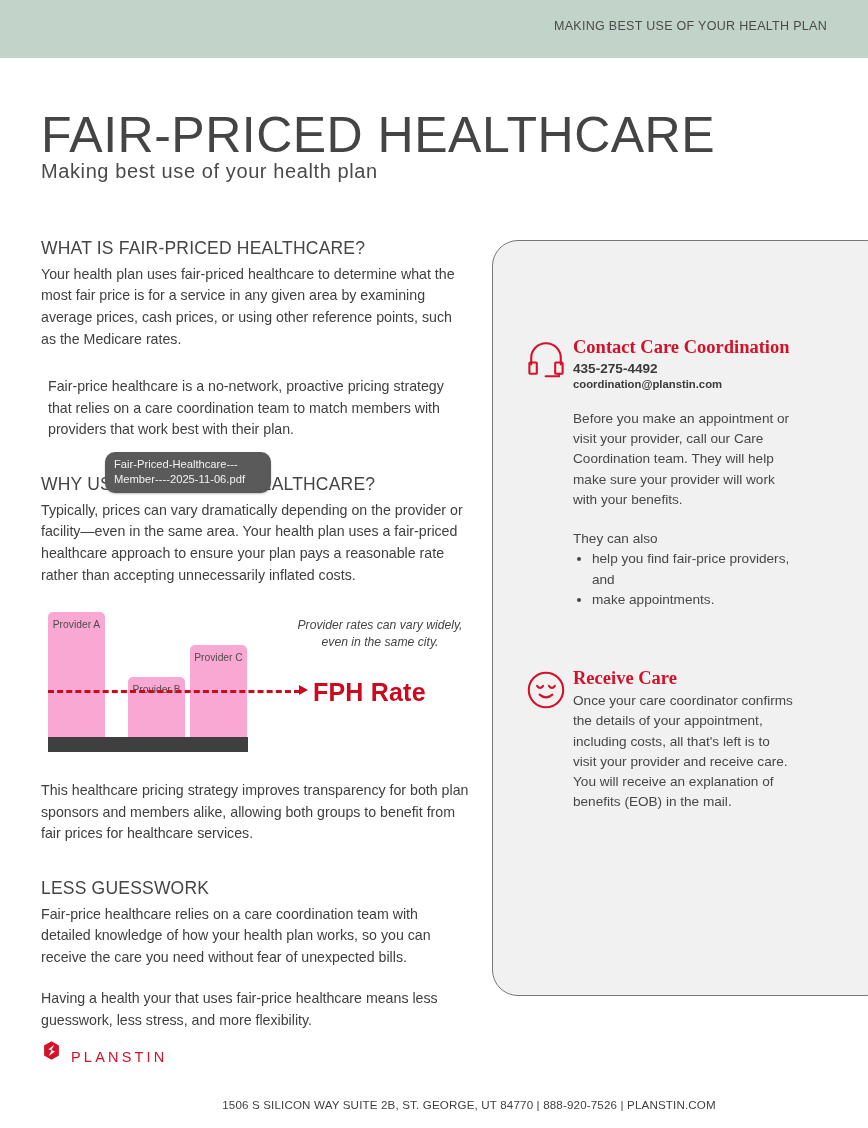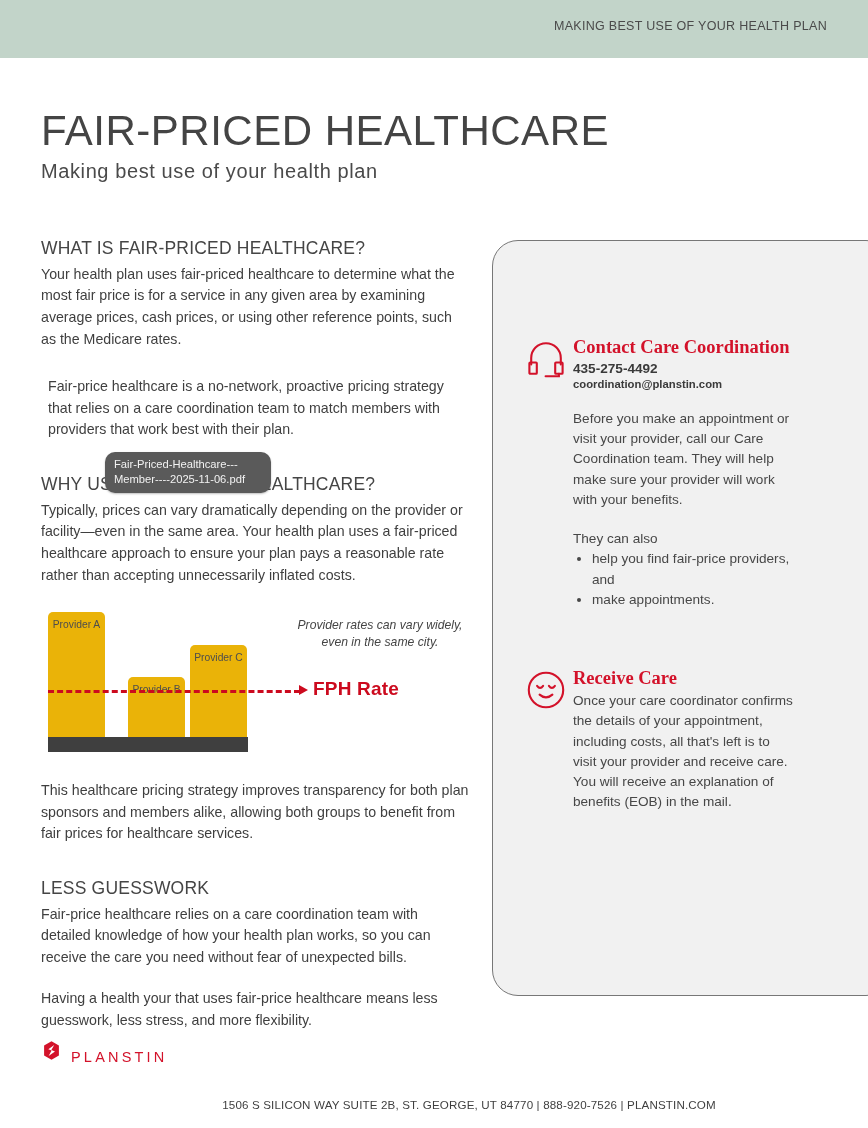--- a/index.html
+++ b/index.html
@@ -24,21 +24,21 @@
     position: absolute; right: 41px; top: 19px;
     font-size: 12.5px;
     letter-spacing: 0.3px;
     color: #4a4a4a;
     font-family: "Liberation Sans", sans-serif;
   }
 
   
   .title {
     position: absolute; left: 41px; top: 110px;
-    font-size: 42px;
+    font-size: 50px;
     font-weight: 400;
     letter-spacing: 0.5px;
     color: #444444;
     line-height: 1;
   }
   .subtitle {
     position: absolute; left: 41px; top: 160px;
     font-size: 20px;
     font-weight: 400;
     letter-spacing: 0.6px;
@@ -91,21 +91,21 @@
     position: absolute;
     left: 41px; top: 612px;
     width: 425px; height: 152px;
   }
   .chart-plot {
     position: absolute; left: 7px; top: 0;
     width: 200px; height: 140px;
   }
   .bar {
     position: absolute;
-    background: #eab308;
+    background: #f9a8d4;
     border-radius: 5px 5px 0 0;
     bottom: 12px;
   }
   .bar-label {
     position: absolute;
     top: 7px; left: 0; right: 0;
     text-align: center;
     font-size: 10.3px;
     color: #4d4d4d;
     font-family: "Liberation Sans", sans-serif;
@@ -126,21 +126,21 @@
     position: absolute;
     left: 258px; top: 73px;
     width: 0; height: 0;
     border-top: 5.5px solid transparent;
     border-bottom: 5.5px solid transparent;
     border-left: 9px solid #cc0a1e;
   }
   .fph-rate {
     position: absolute;
     left: 272px; top: 66px;
-    font-size: 19px;
+    font-size: 25px;
     font-weight: bold;
     color: #cc0a1e;
     letter-spacing: 0.2px;
   }
   .cap-top {
     position: absolute;
     left: 253px; top: 5px;
     width: 172px;
     text-align: center;
     font-size: 12.2px;

